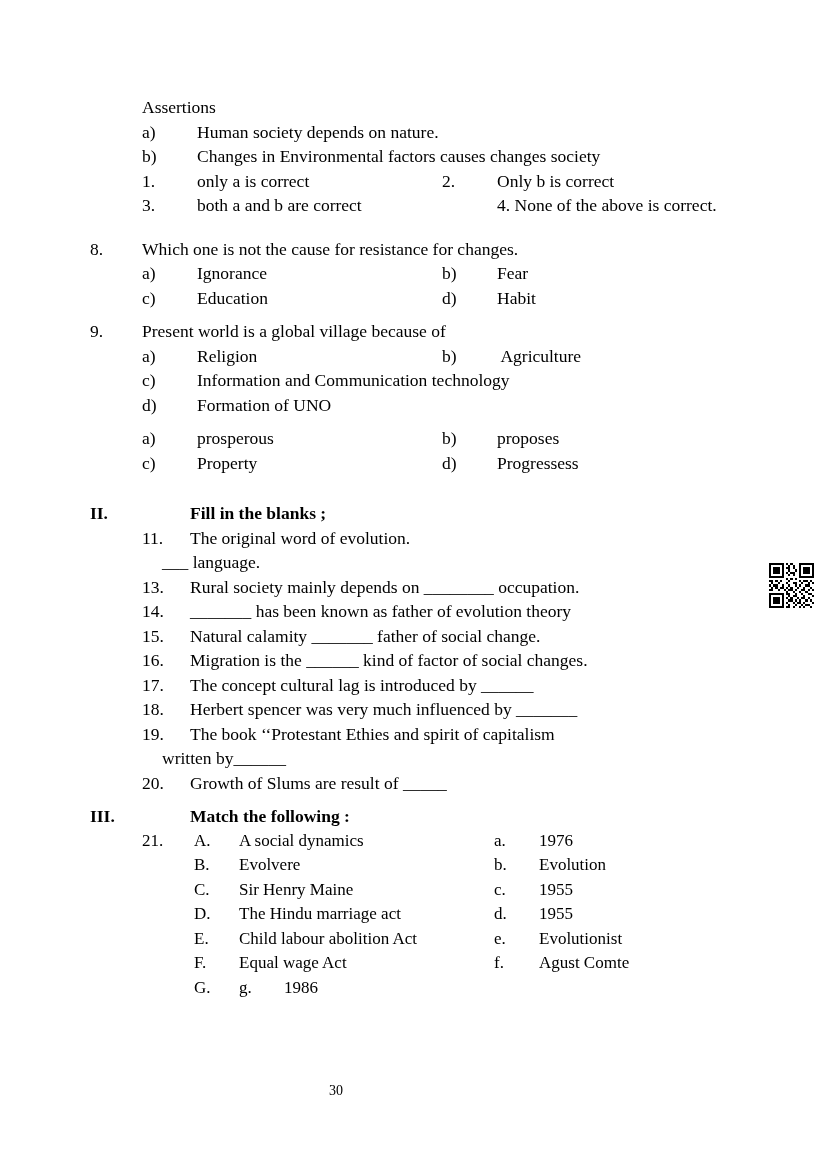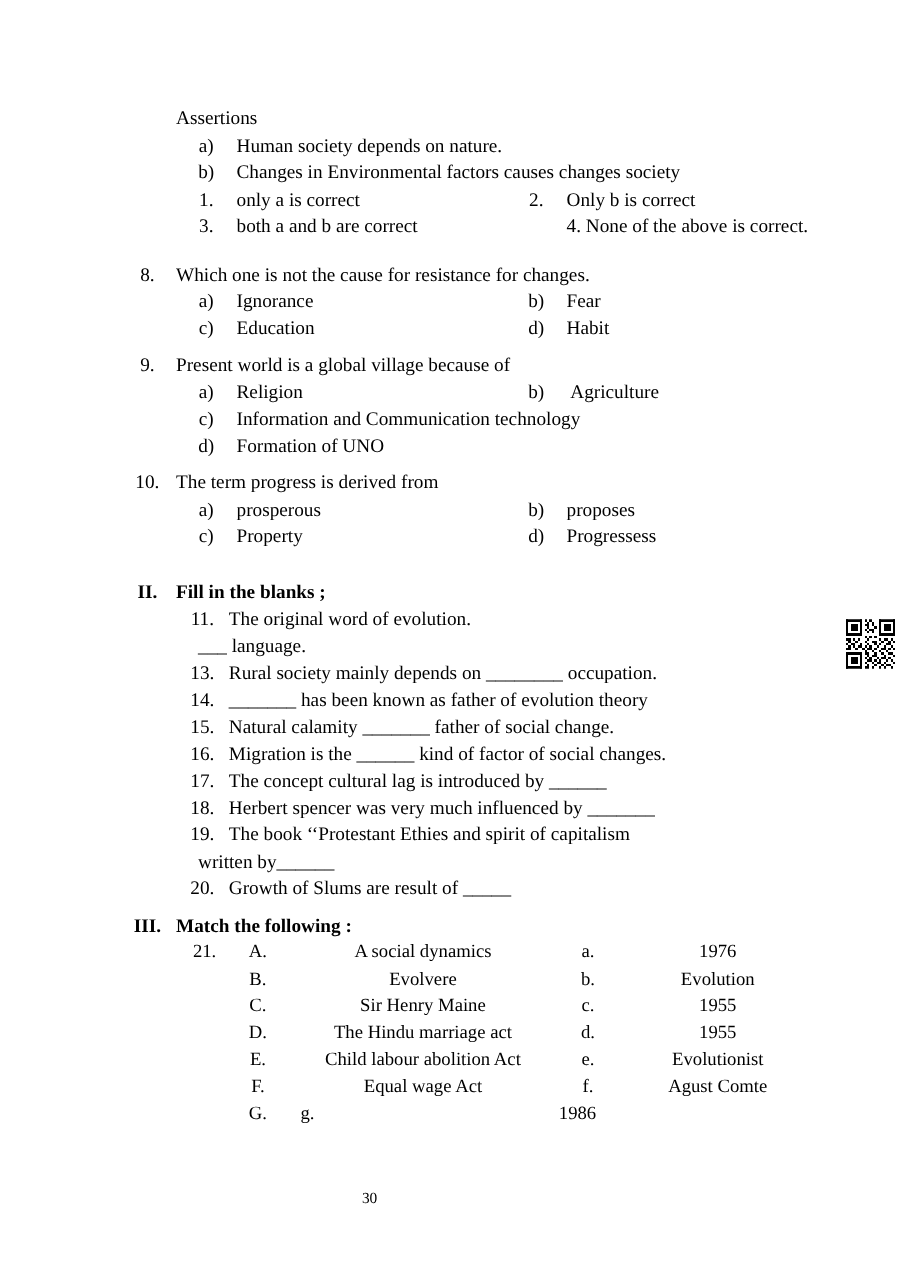--- a/index.html
+++ b/index.html
@@ -16,24 +16,23 @@
     overflow: hidden;
   }
   .page {
     position: absolute;
     left: 0; top: 0;
     width: 826px;
     height: 1169px;
   }
   .content {
     position: absolute;
-    left: 108px;
+    left: 90px;
     top: 95px;
     width: 640px;
-    text-align: center;
   }
   .line {
     display: flex;
     align-items: baseline;
     font-size: 17.5px;
     line-height: 24.5px;
     white-space: pre;
   }
   .num {
     width: 48px;
@@ -54,20 +53,21 @@
   .gap-l { height: 26px; }
   .col-a { width: 300px; flex: 0 0 300px; display: flex; align-items: baseline; }
   .col-b { display: flex; align-items: baseline; }
 
   .sec-head {
     display: flex;
     align-items: baseline;
     font-weight: bold;
     font-size: 17.5px;
     line-height: 24.5px;
+    gap: 48px;
   }
   .sec-head .rn { width: 52px; flex: 0 0 52px; }
 
   .match-row {
     display: flex;
     align-items: baseline;
     font-size: 17px;
     line-height: 24.5px;
   }
   .match-row .qn { width: 52px; flex: 0 0 52px; }
@@ -183,24 +183,20 @@
       <span class="lbl">c)</span>
       <span class="txt">Information and Communication technology</span>
     </div>
     <div class="line indent1">
       <span class="lbl">d)</span>
       <span class="txt">Formation of UNO</span>
     </div>
 
     <div class="gap-s"></div>
 
-    <div class="line">
-      <span class="num wide">10.</span>
-      <span class="txt">The term progress is derived from</span>
-    </div>
     <div class="line indent1">
       <div class="col-a">
         <span class="lbl">a)</span>
         <span class="txt">prosperous</span>
       </div>
       <div class="col-b">
         <span class="lbl">b)</span>
         <span class="txt">proposes</span>
       </div>
     </div>

